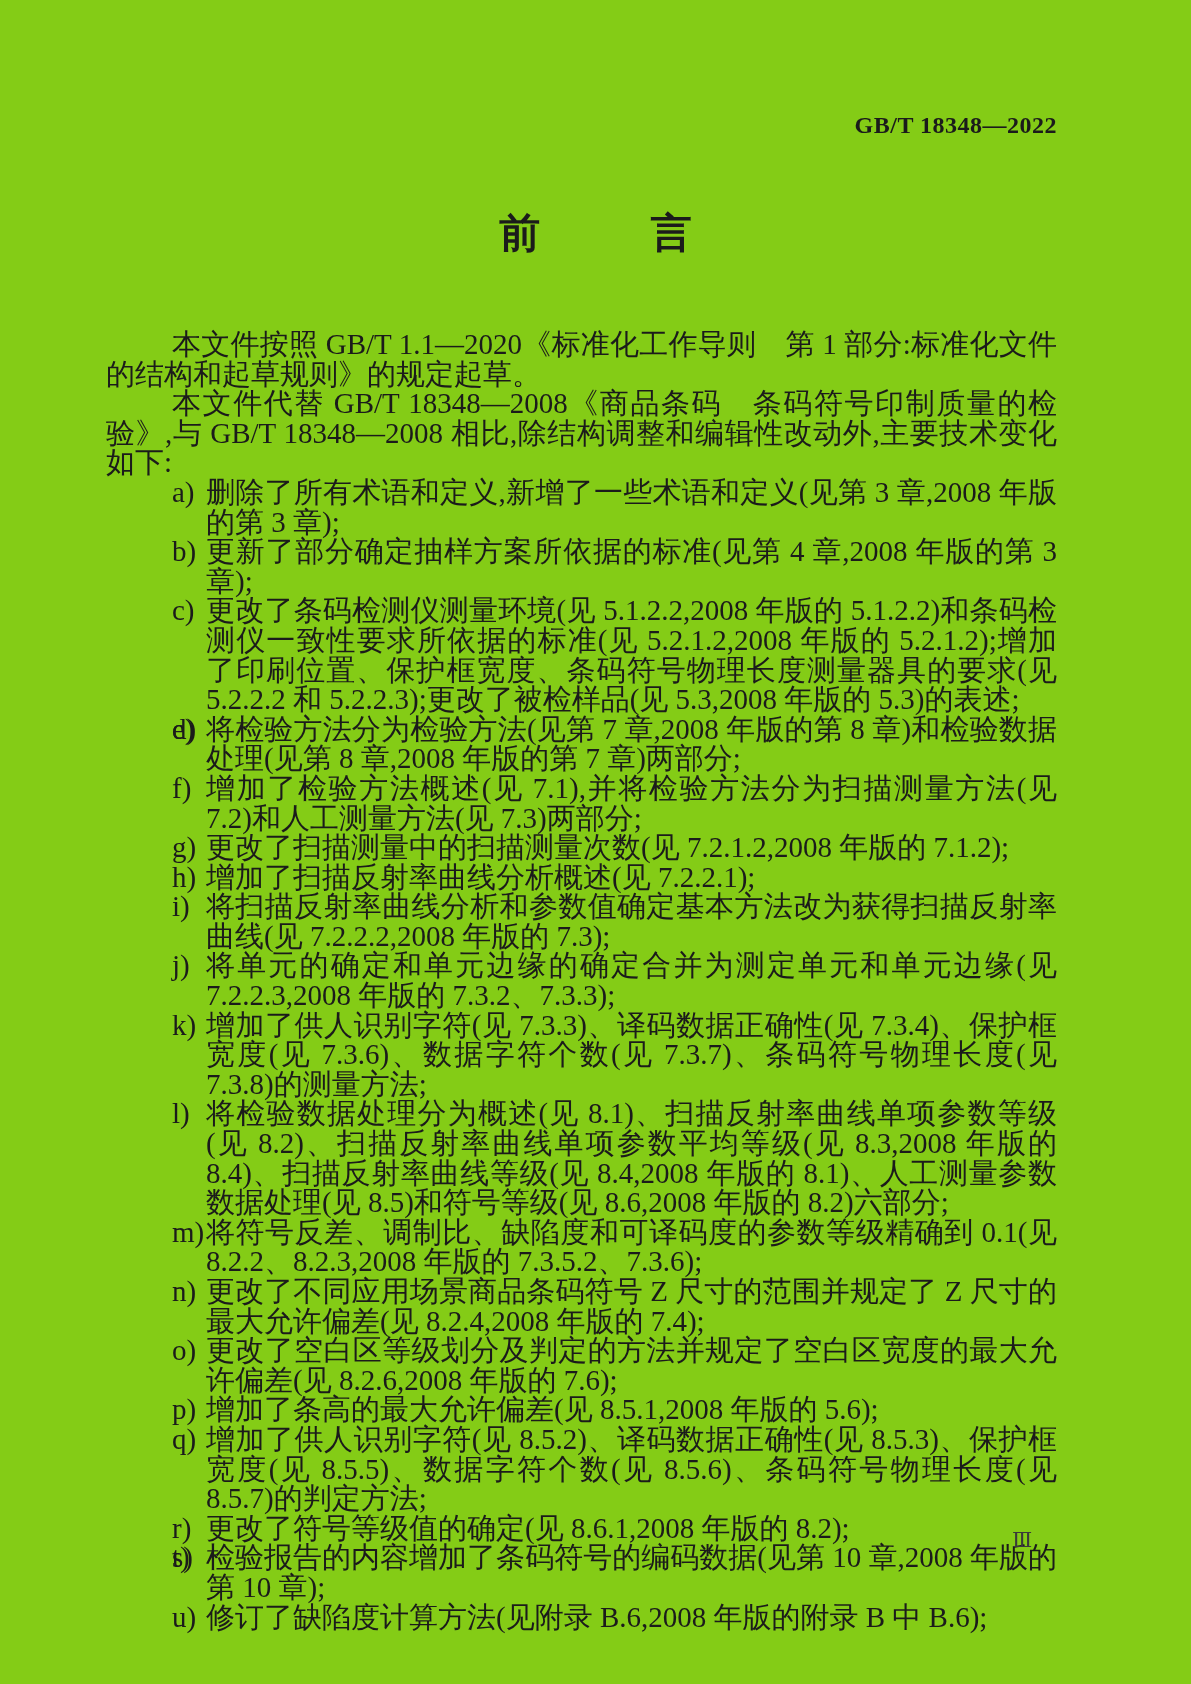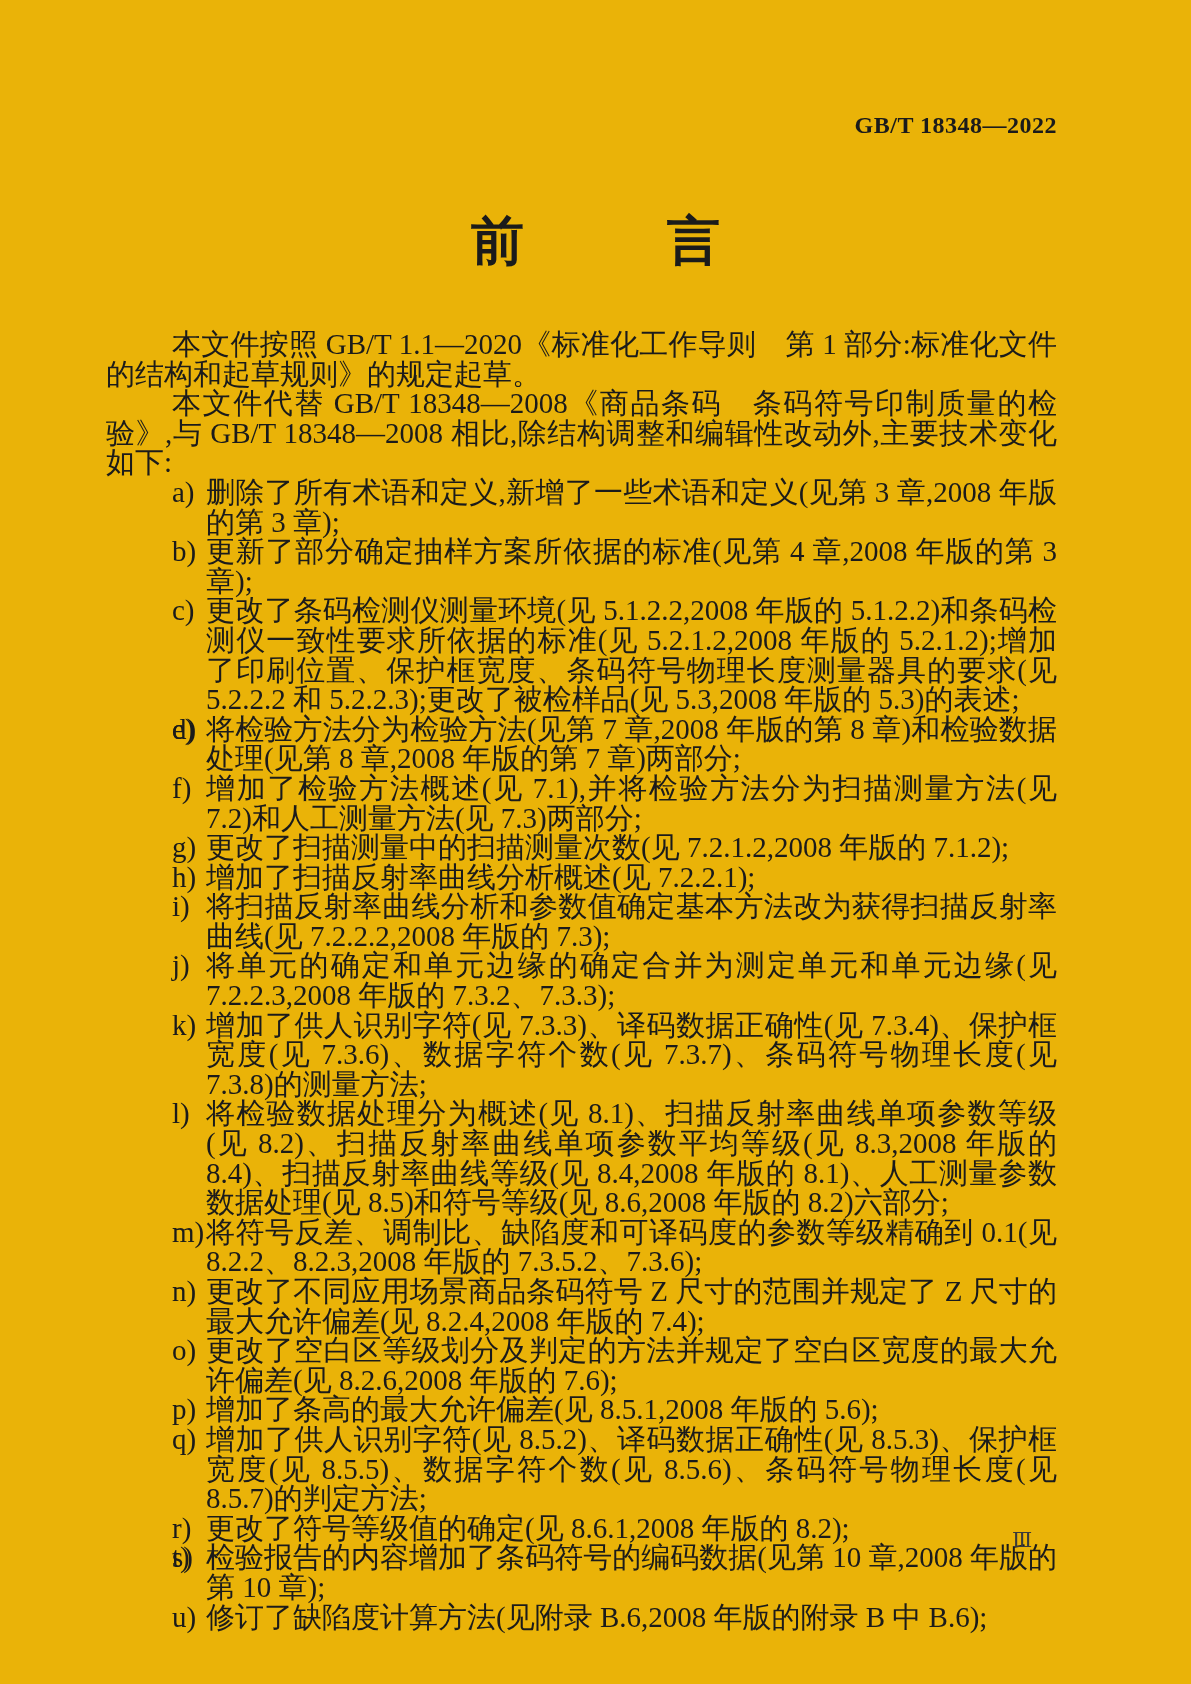--- a/index.html
+++ b/index.html
@@ -4,21 +4,21 @@
 <style>
   html, body {
     margin: 0;
     padding: 0;
     background: #ffffff;
   }
   .page {
     position: relative;
     width: 1191px;
     height: 1684px;
-    background: #eab308;
+    background: #84cc16;
     color: #1b1b1b;
     font-family: "Liberation Serif", "DejaVu Serif", serif;
     overflow: hidden;
   }
   .doc-number {
     position: absolute;
     top: 112px;
     left: 0;
     width: 1057px;
     text-align: right;
@@ -29,21 +29,21 @@
   }
   .title-row {
     position: absolute;
     top: 206px;
     left: 0;
     width: 1191px;
     text-align: center;
   }
   .title-text {
     display: inline-block;
-    font-size: 53px;
+    font-size: 41px;
     font-weight: 700;
     letter-spacing: 2.7em;
     margin-right: -2.7em; 
     white-space: nowrap;
   }
   .body {
     position: absolute;
     top: 330px;
     left: 106px;
     width: 951px;

